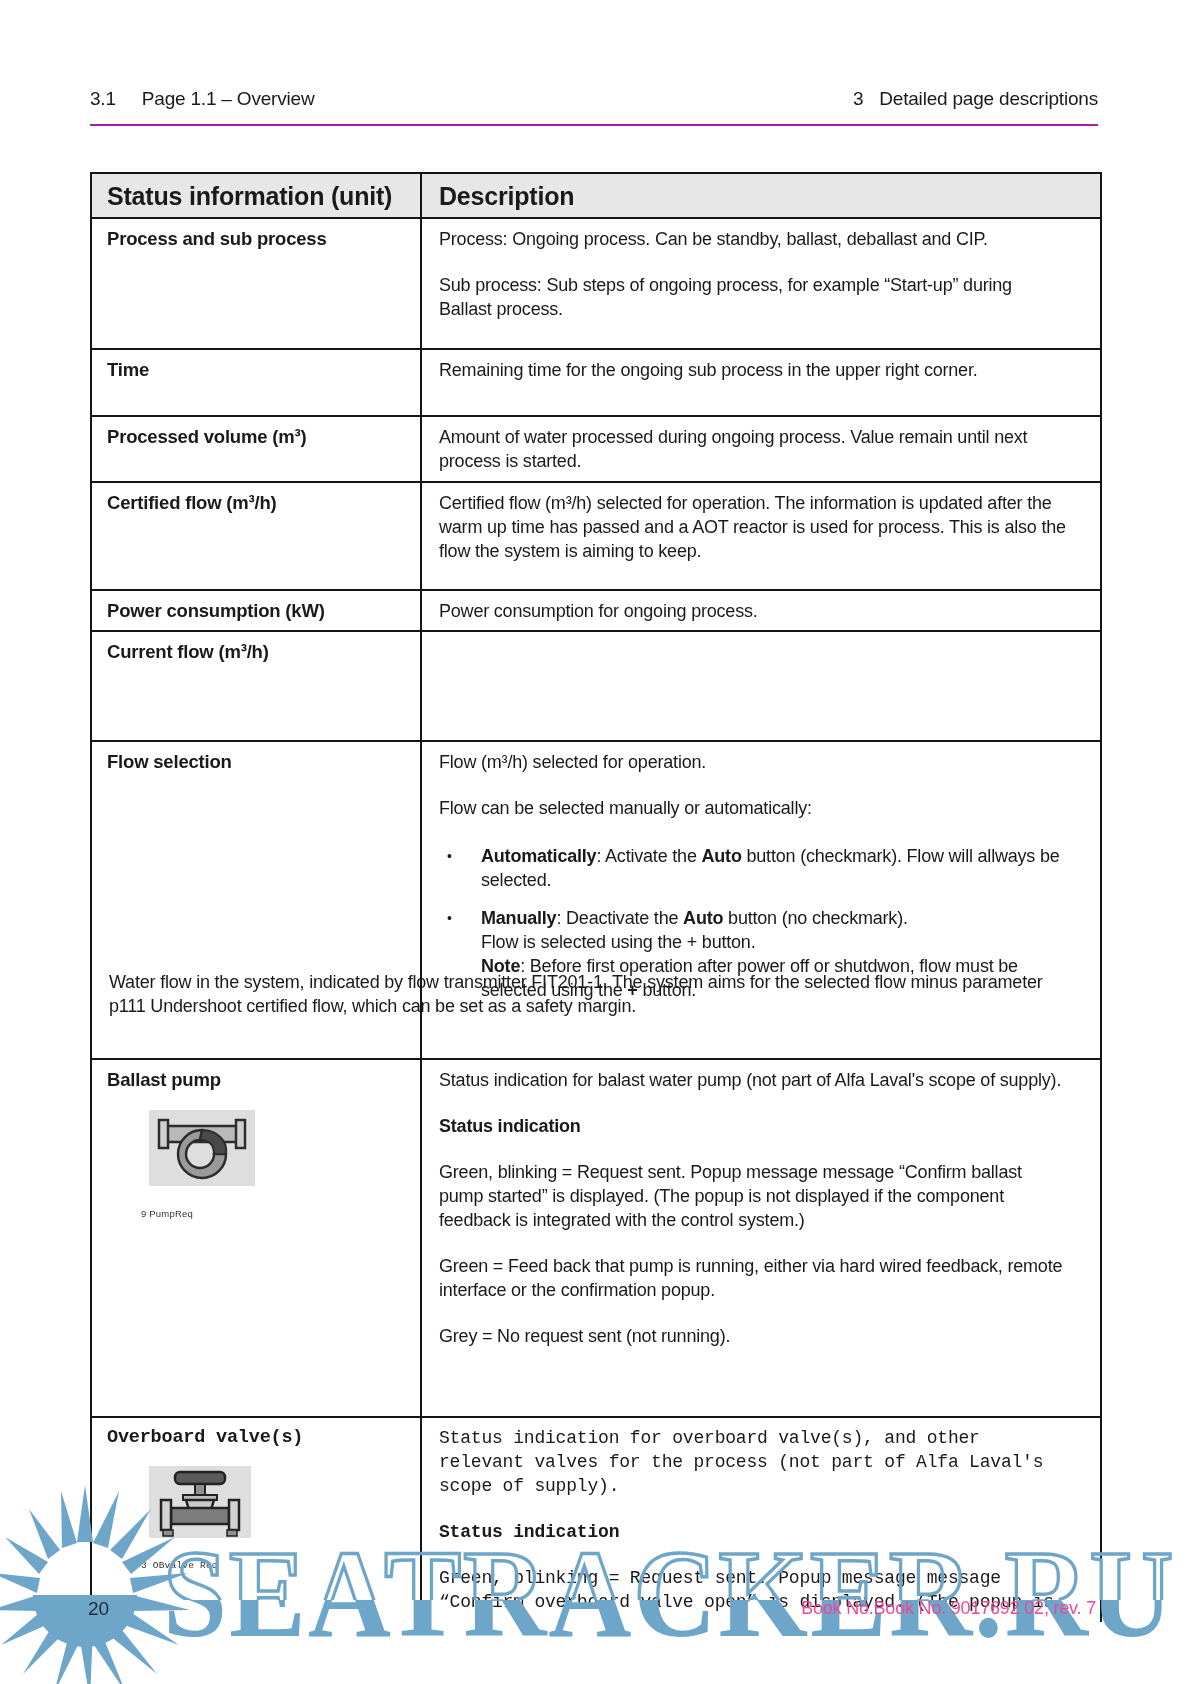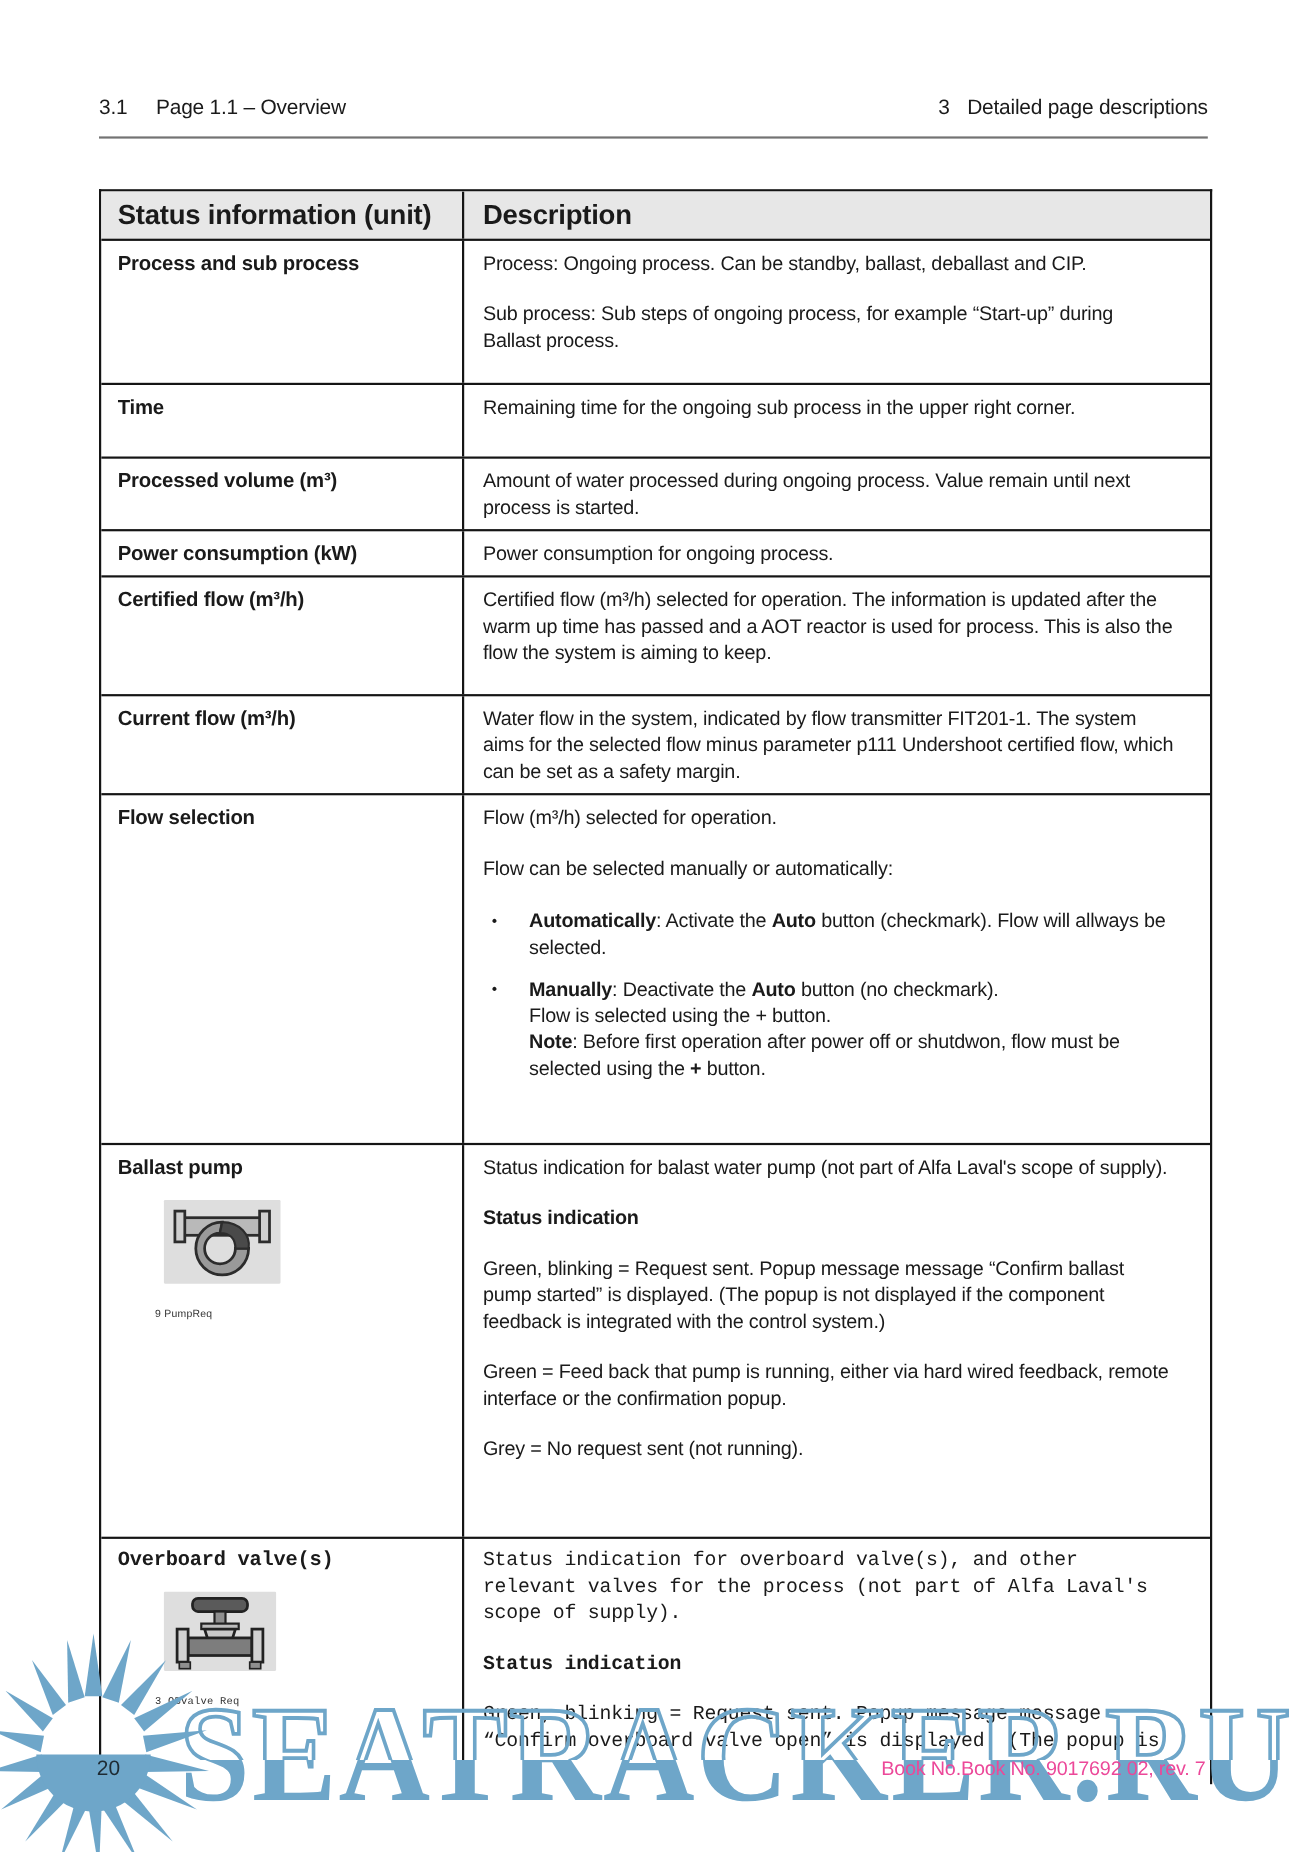--- a/index.html
+++ b/index.html
@@ -1,20 +1,20 @@
 <!DOCTYPE html>
 <html><head>
 <meta charset="utf-8">
 <style>
   html,body{margin:0;padding:0;}
   body{width:1190px;height:1684px;background:#fff;font-family:"Liberation Sans",sans-serif;color:#1a1a1a;}
   .sheet{position:relative;width:1190px;height:1684px;overflow:hidden;background:#ffffff;}
 
   
-  .doc-header{position:absolute;left:90px;top:88px;width:1008px;border-bottom:2px solid #737373;
+  .doc-header{position:absolute;left:90px;top:88px;width:1008px;border-bottom:2px solid #a21caf;
     padding-bottom:14px;display:flex;justify-content:space-between;font-size:19px;letter-spacing:-0.2px;}
   .hd-num{margin-right:26px;}
   .hd-num.right{margin-right:16px;}
 
   
   .dtable{position:absolute;left:90px;top:172px;width:1008px;height:1448px;overflow:hidden;
     border:2px solid #151515;border-bottom:none;display:flex;flex-direction:column;z-index:1;}
   .trow{display:flex;border-bottom:2px solid #151515;}
   .trow:last-child{border-bottom:none;flex:1;font-family:Liberation Mono, monospace;}
   .tcell{box-sizing:border-box;font-size:18px;line-height:24px;letter-spacing:-0.2px;}
@@ -26,21 +26,21 @@
   .cellp:last-child{margin-bottom:0;}
   .subhead{font-weight:bold;margin:0 0 22px 0;}
   .bullet{display:flex;margin:0 0 14px 0;}
   .bullet:last-child{margin-bottom:0;}
   .bullet .mark{flex:0 0 34px;text-align:left;padding-left:8px;font-size:14px;line-height:24px;}
   .bullet .runs{flex:1;white-space:pre-line;}
   .bullets{margin-top:24px;}
 
   
   .r0{min-height:129px;} .r1{min-height:65px;} .r2{min-height:64px;} .r3{min-height:39px;}
-  .r4{min-height:106px;} .r5{min-height:87px;} .r6{min-height:316px;} .r7{min-height:356px;}
+  .r4{min-height:106px;} .r5{min-height:87px;flex-direction:column;} .r6{min-height:316px;} .r7{min-height:356px;}
 
   
   .icon-box{background:#dedede;border-radius:1px;display:block;}
   .pump-box{width:106px;height:76px;margin:18px 0 0 42px;}
   .valve-box{width:102px;height:72px;margin:16px 0 0 42px;}
   .icon-caption{display:block;margin:16px 0 0 34px;font-size:9.5px;font-weight:normal;color:#333;letter-spacing:0.2px;}
 
   
   .footer-num{position:absolute;left:88px;top:1598px;font-size:19px;color:#1e2b33;z-index:5;}
   .footer-ref{position:absolute;right:94px;top:1598px;font-size:18px;color:#ec4899;z-index:5;letter-spacing:-0.2px;}
@@ -89,31 +89,31 @@
       </div>
     </div>
 
     <div class="trow r2">
       <div class="tcell c1">Processed volume (m³)</div>
       <div class="tcell c2">
         <p class="cellp">Amount of water processed during ongoing process.  Value remain until next process is started.</p>
       </div>
     </div>
 
+    <div class="trow r4">
+      <div class="tcell c1">Certified flow (m³/h)</div>
+      <div class="tcell c2">
+        <p class="cellp">Certified flow (m³/h) selected for operation.  The information is updated after the warm up time has passed and a AOT reactor is used for process.  This is also the flow the system is aiming to keep.</p>
+      </div>
+    </div>
+
     <div class="trow r3">
       <div class="tcell c1">Power consumption (kW)</div>
       <div class="tcell c2">
         <p class="cellp">Power consumption for ongoing process.</p>
-      </div>
-    </div>
-
-    <div class="trow r4">
-      <div class="tcell c1">Certified flow (m³/h)</div>
-      <div class="tcell c2">
-        <p class="cellp">Certified flow (m³/h) selected for operation.  The information is updated after the warm up time has passed and a AOT reactor is used for process.  This is also the flow the system is aiming to keep.</p>
       </div>
     </div>
 
     <div class="trow r5">
       <div class="tcell c1">Current flow (m³/h)</div>
       <div class="tcell c2">
         <p class="cellp">Water flow in the system, indicated by flow transmitter FIT201-1. The system aims for the selected flow minus parameter p111 Undershoot certified flow, which can be set as a safety margin.</p>
       </div>
     </div>
 

